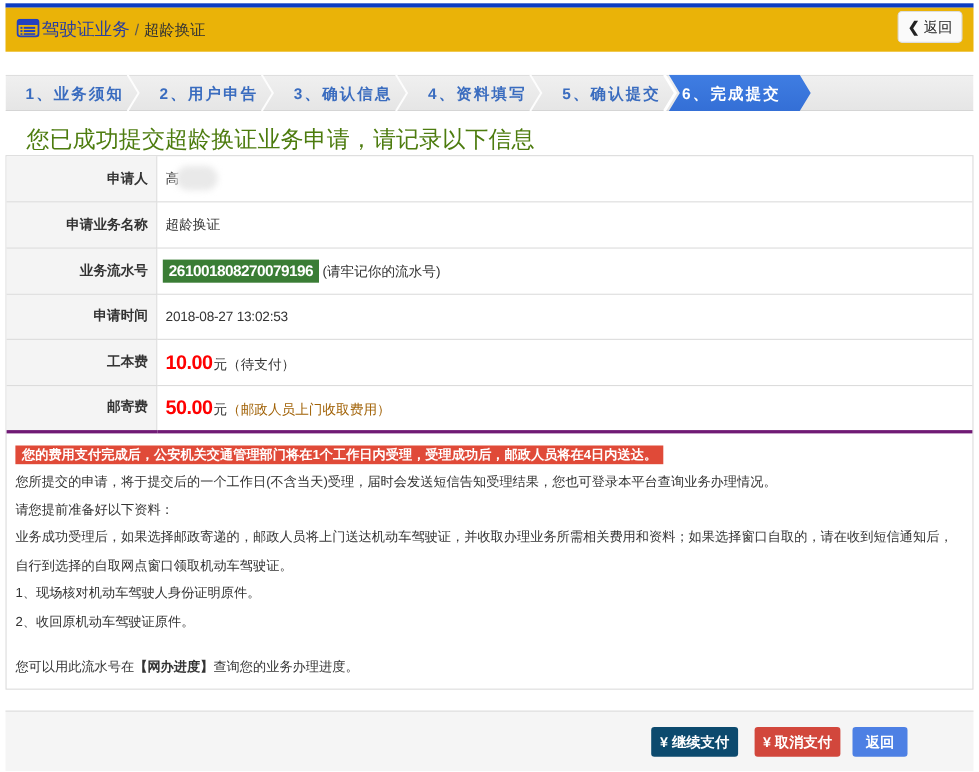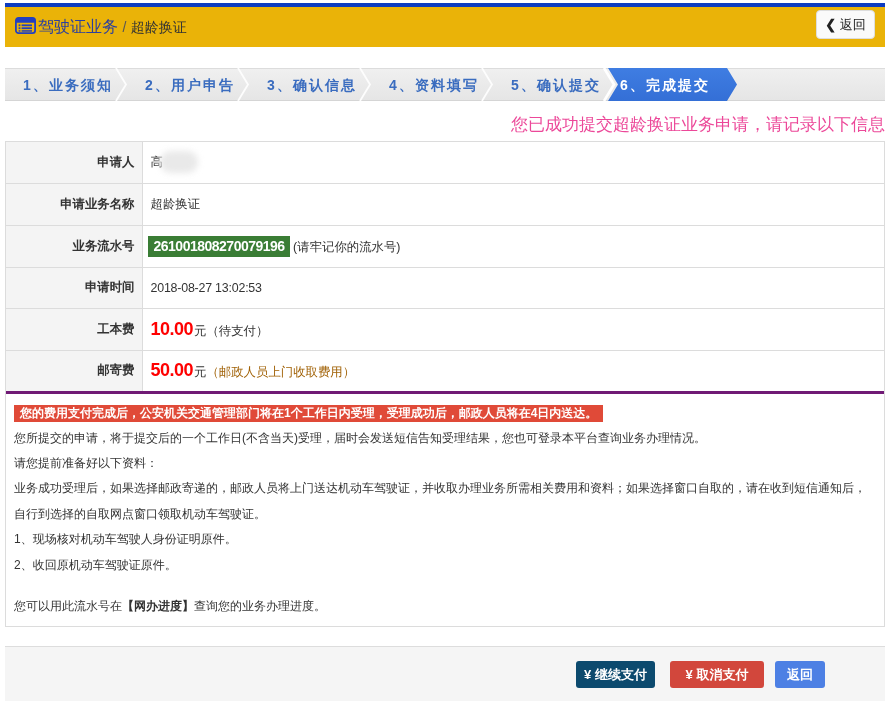--- a/index.html
+++ b/index.html
@@ -17,21 +17,21 @@
 .header .htitle .sub { font-size:14px; color:#333; }
 .header .htitle .slash { color:#555; font-size:14px; }
 .backbtn {
   position:absolute; right:10px; top:3px; width:59px; height:29px;
   background:#fafafa; border:1px solid #ddd; border-radius:4px;
   font-size:13px; color:#222; text-align:center; line-height:27px;
 }
 .backbtn b { font-weight:bold; }
 .gap21 { height:21px; }
 .steps { height:33px; }
-.ptitle { height:40px; padding:12px 0 0 19px; font-size:17px; color:#ec4899;text-align:right; }
+.ptitle { height:40px; padding:12px 0 0 19px; font-size:21px; color:#4d7c0f; }
 .box { border:1px solid #dcdcdc; }
 table.info { width:100%; border-collapse:collapse; }
 table.info td { border-bottom:1px solid #dcdcdc; font-size:12.4px; color:#333; height:41.7px; }
 table.info tr.last td { border-bottom:3px solid #701a75; }
 td.lbl { width:136px; background:#f4f4f4; border-right:1px solid #dcdcdc;
   text-align:right; padding-right:7px; font-weight:bold; font-size:12.4px; }
 td.val { padding-left:8px; }
 .blur-name { position:relative; display:inline-block; }
 .blob { position:absolute; left:9px; top:-3px; width:38px; height:22px;
   background:#e9e9e9; border-radius:11px; filter:blur(3px); }
@@ -44,21 +44,21 @@
   font-size:12px; line-height:12px; padding:2px 6px 3px 6px; white-space:nowrap; }
 .content p { font-size:12px; color:#333; line-height:25.4px; white-space:nowrap; }
 .content .p1 { margin-top:4px; }
 .content .lastp { margin-top:16px; margin-bottom:0; }
 .footer { height:55px; background:#f5f5f5; border-top:1px solid #ddd;
   text-align:right; padding:14px 60px 0 0; }
 .btn { display:inline-block; height:27px; border-radius:3px; color:#fff;
   font-size:13px; font-weight:bold; text-align:center; line-height:27px;
   vertical-align:top; }
 .btn-green { background:#0c4a6e; width:79px; margin-right:15px; }
-.btn-red { background:#d2473c; width:94px; margin-right:11px; }
+.btn-red { background:#d2473c; width:78px; margin-right:11px; }
 .btn-blue { background:#4d80e4; width:50px; }
 </style>
 </head>
 <body>
 <div class="wrap">
   <div class="topbar"></div>
   <div class="header">
     <svg class="icon" width="21" height="17" style="top:10px" viewBox="0 0 21 17">
       <rect x="0.9" y="0.9" width="19.2" height="15.2" rx="2.6" fill="none" stroke="#2240c0" stroke-width="1.8"></rect>
       <path d="M1 3 q0-2 2-2 h15 q2 0 2 2 v2.7 h-19 z" fill="#2240c0"></path>

